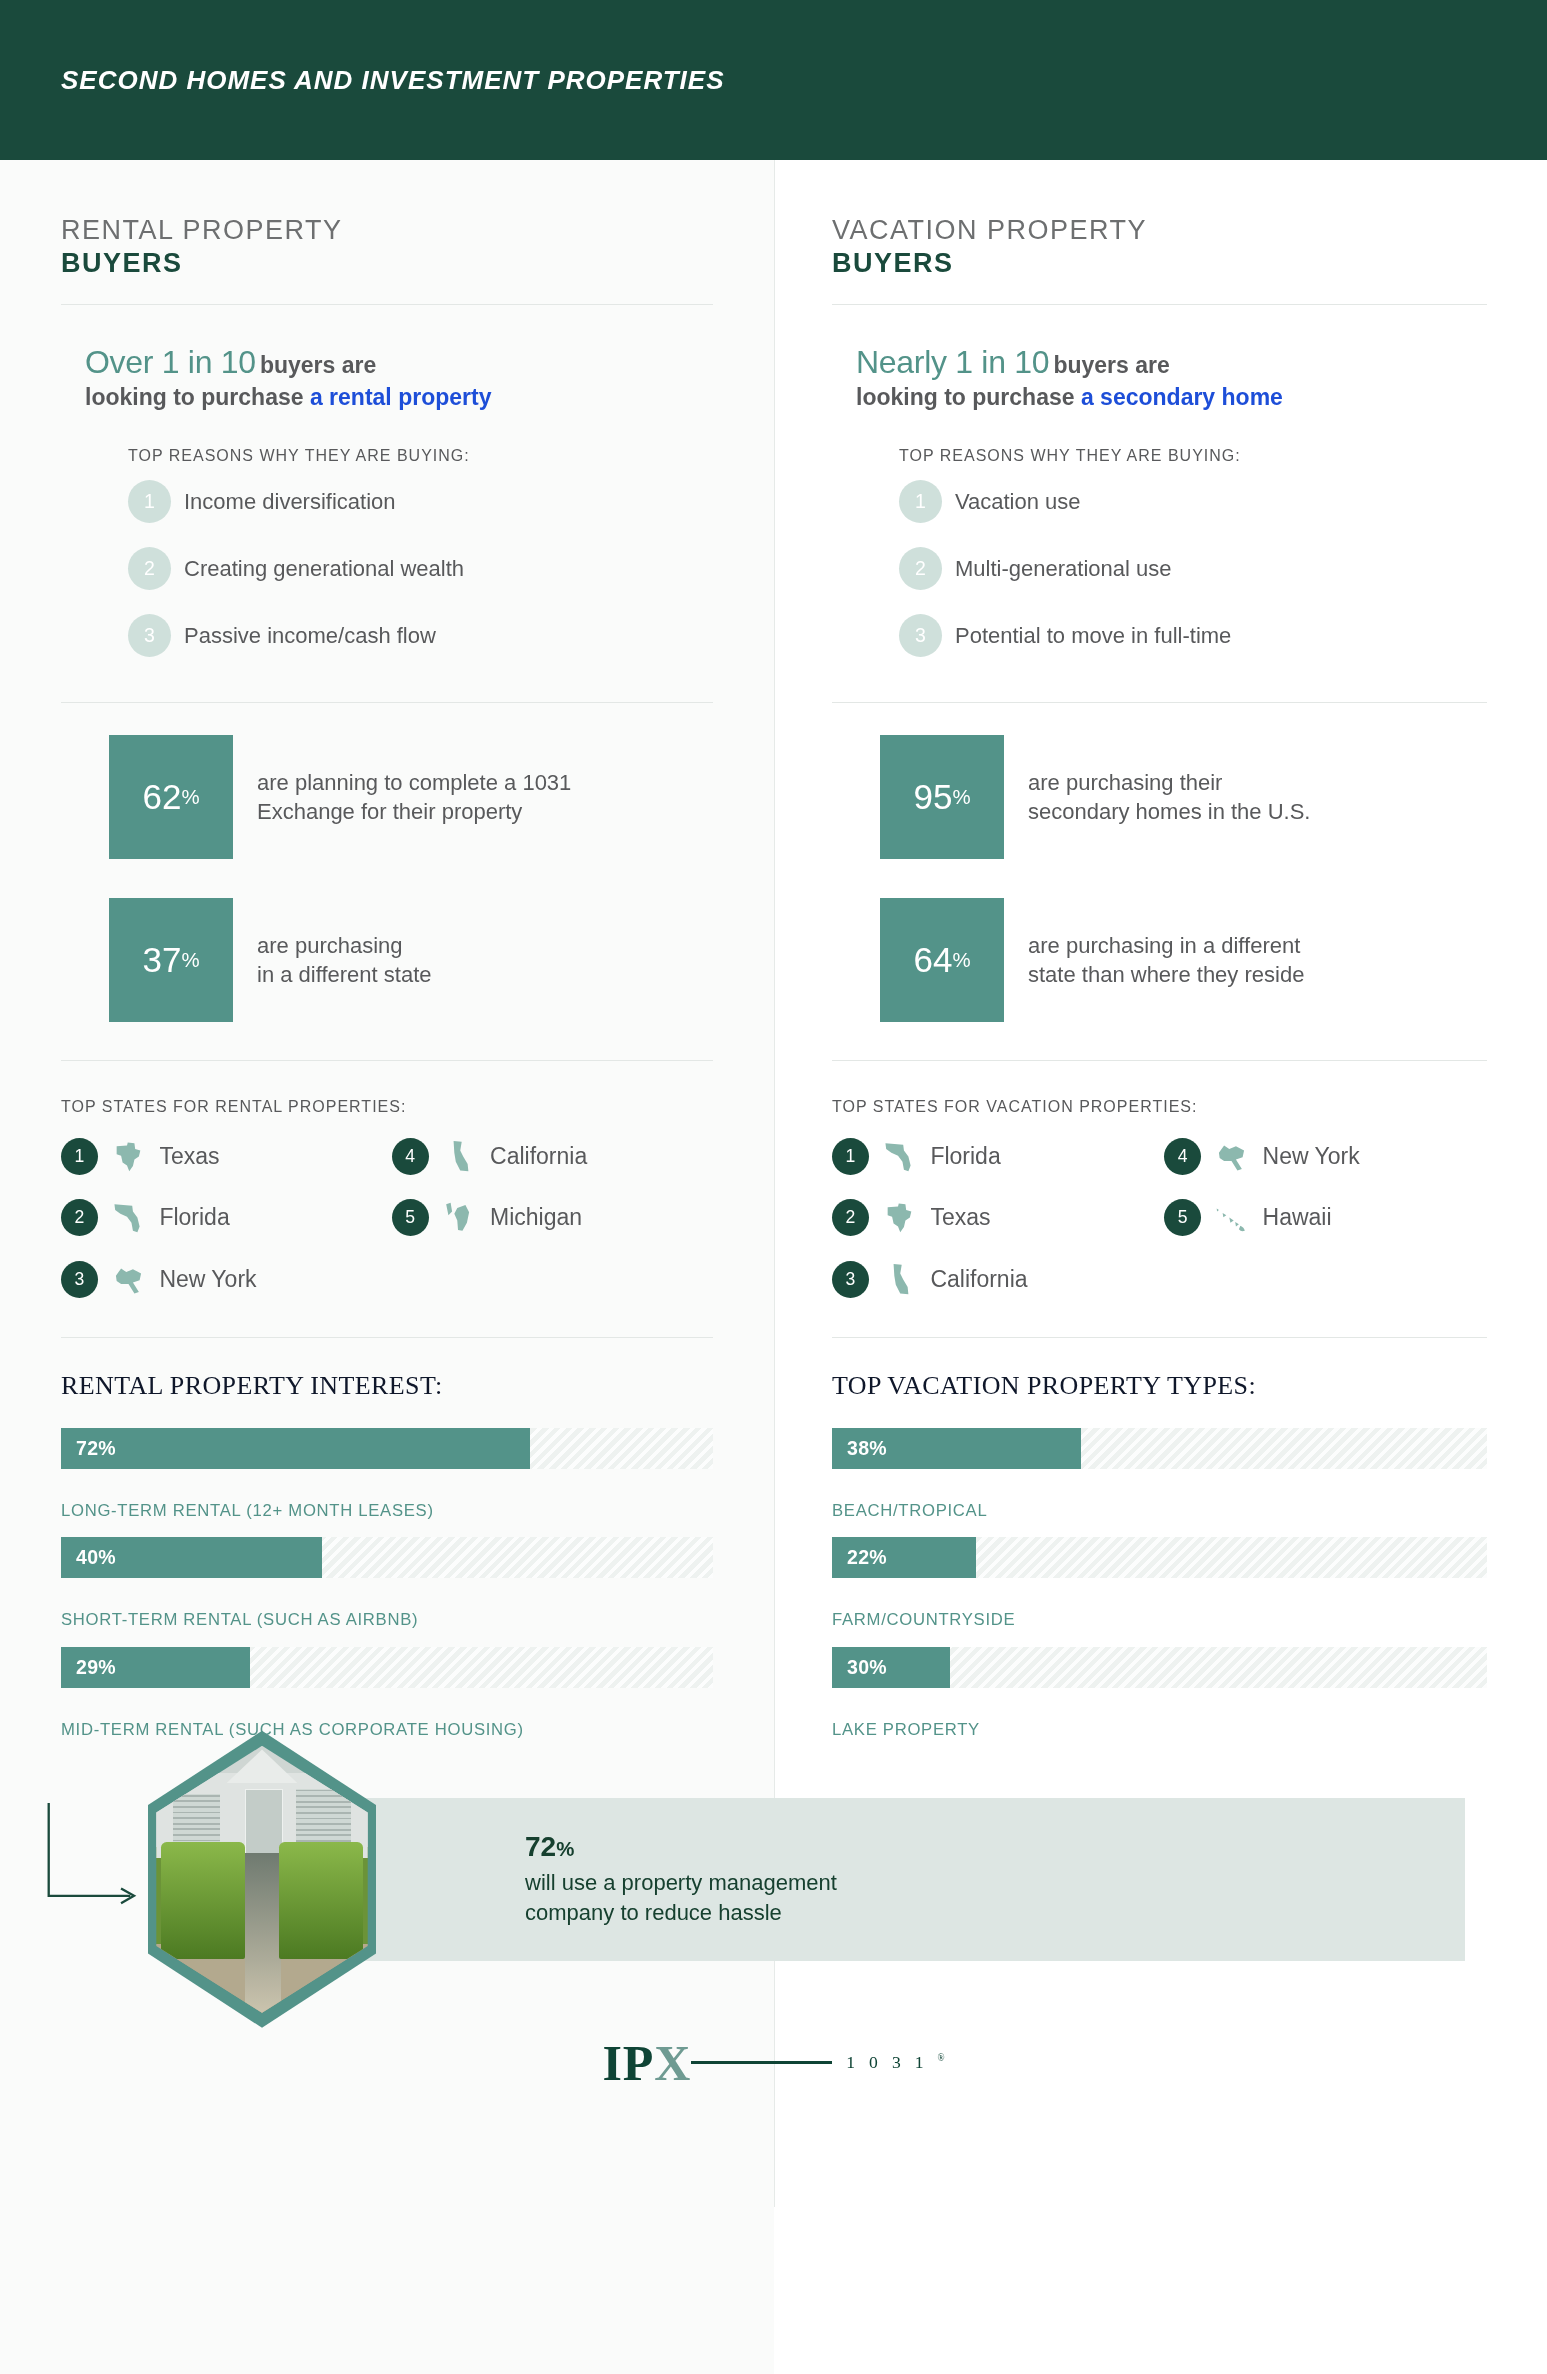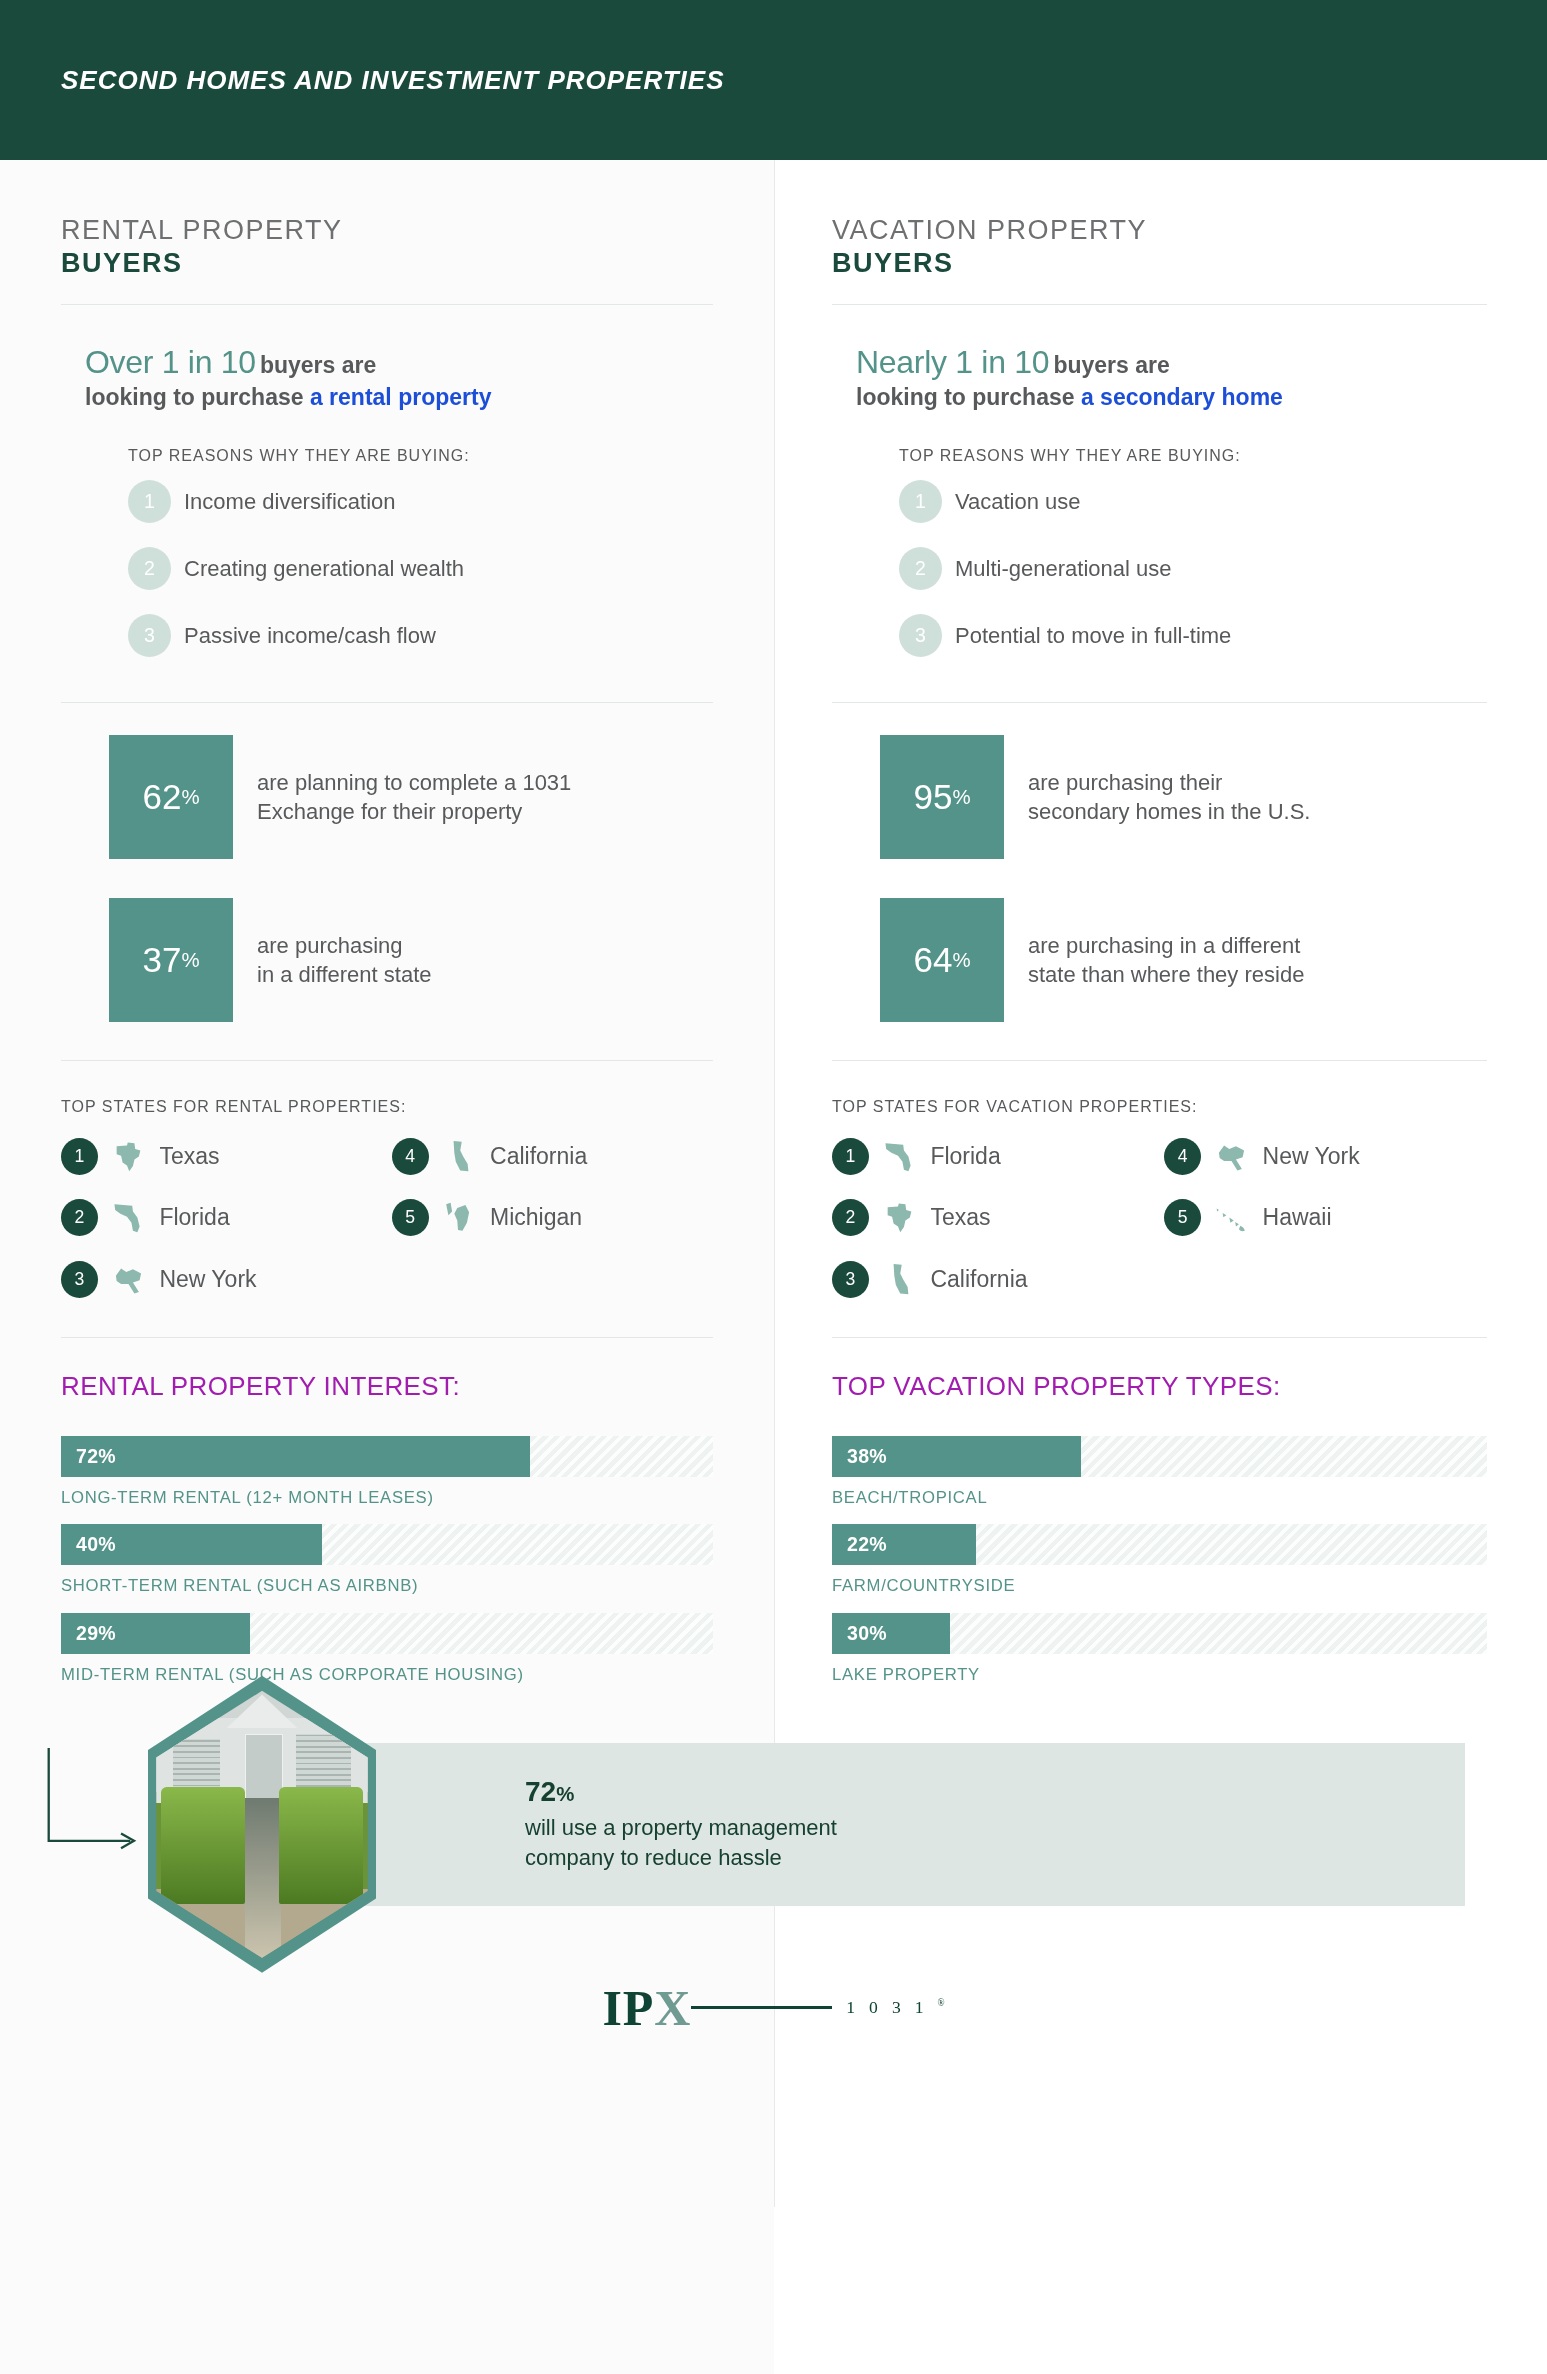--- a/index.html
+++ b/index.html
@@ -104,42 +104,43 @@
     display:flex; align-items:center; justify-content:center;
     font-size:17.6px; flex:0 0 auto;
   }
   .state .map{ width:41px; height:41px; flex:0 0 auto;
       display:flex; align-items:center; justify-content:center;}
   .state .map svg{ width:37px; height:37px; }
   .state .nm{ font-size:23px; color:#58595b; white-space:nowrap; }
 
   
   .bars-head{
-    font-size:26px; color:#a21caf; letter-spacing:0.4px;
-    padding:33px 0 34px 0;
+    font-size:26px; color:#0f172a; letter-spacing:0.4px;
+    padding:33px 0 27px 0;
+    font-family:Liberation Serif, serif;
   }
   .bar-item{ margin-bottom:16.7px; }
   .bar-track{
     position:relative; height:41px; width:100%;
     background:#eef2f0;
     background-image:repeating-linear-gradient(
       -45deg, rgba(255,255,255,.85) 0 3.7px, rgba(0,0,0,0) 3.7px 8.3px);
     overflow:hidden;
   }
   .bar-fill{
     position:absolute; left:0; top:0; height:100%;
     background:#539389; display:flex; align-items:center;
   }
   .bar-fill span{
     color:#fff; font-size:19.5px; font-weight:bold; padding-left:15px;
     letter-spacing:0.3px;
   }
   .bar-label{
     font-size:16.7px; color:#539389; letter-spacing:0.7px;
-    text-transform:uppercase; padding-top:11px;
+    text-transform:uppercase; padding-top:11px;margin-top:21px;
   }
 
   
   .bottom{
     position:relative; z-index:4;
     margin-top:24px; height:241px;
   }
   .arrow{ position:absolute; left:45px; top:20.4px; }
   .hexwrap{
     position:absolute; left:148px; top:-50px;

